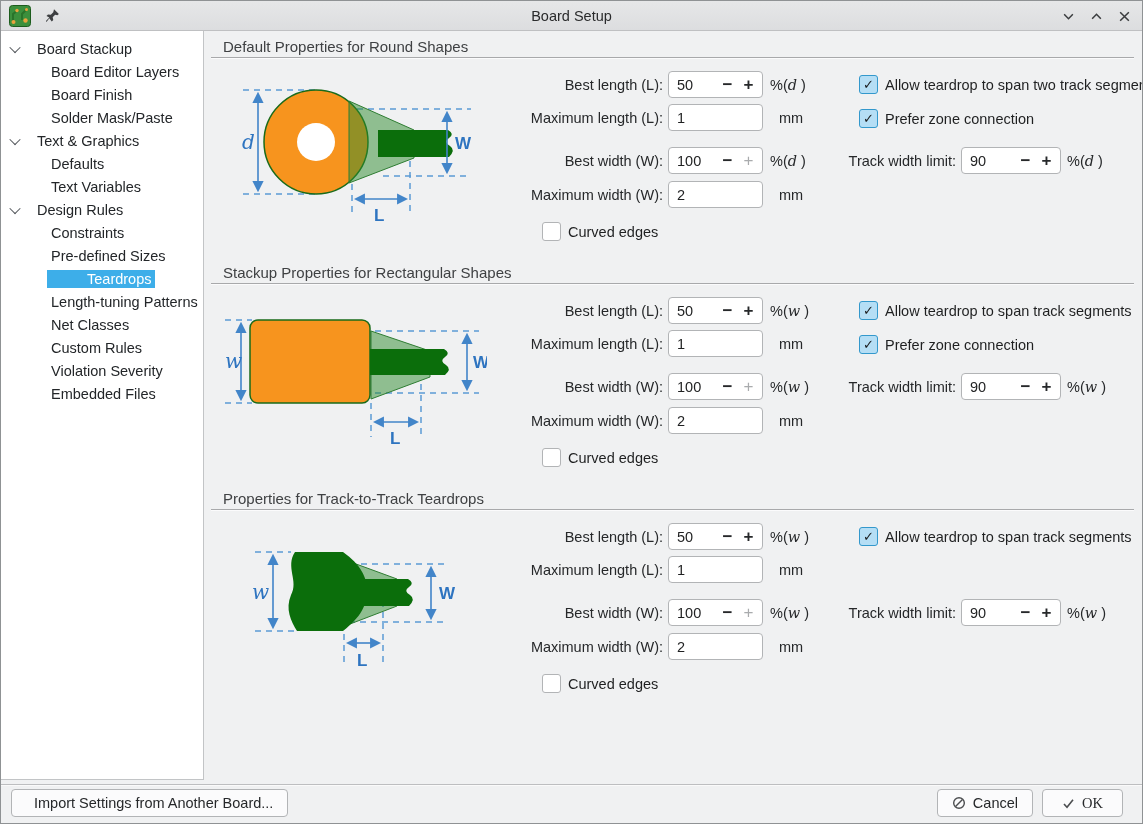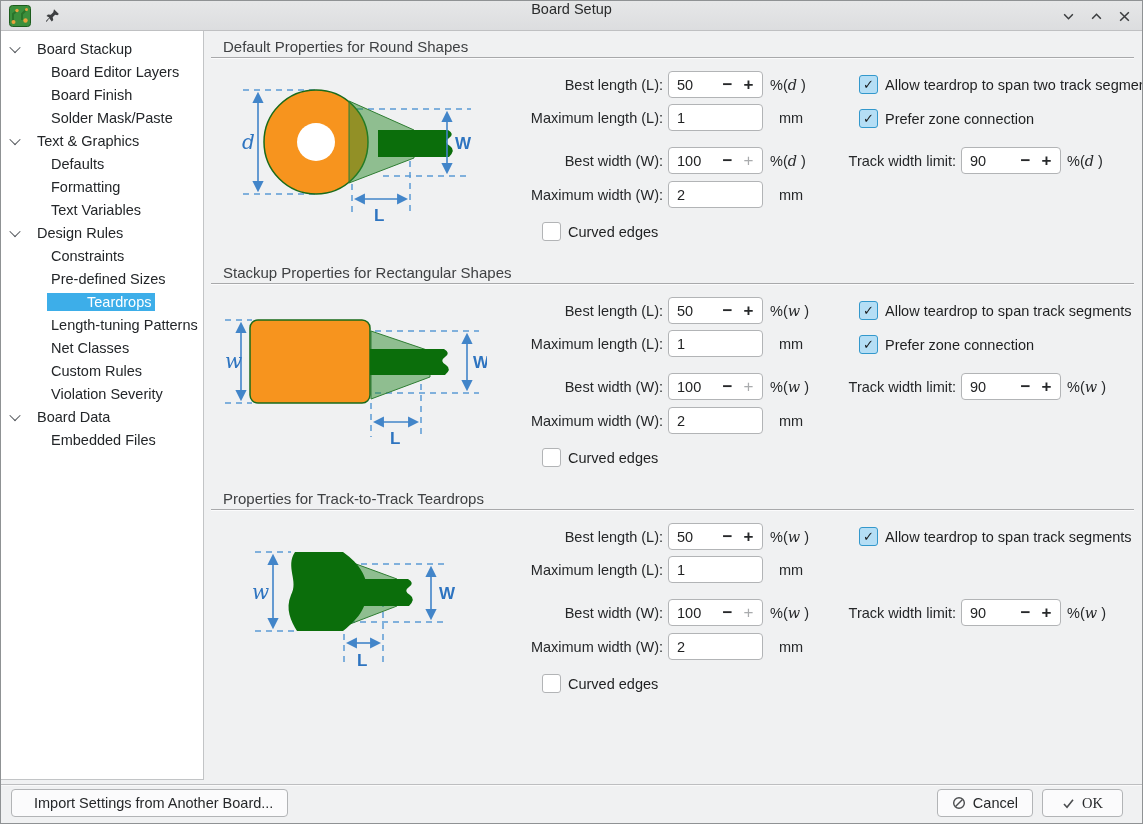--- a/index.html
+++ b/index.html
@@ -5,21 +5,21 @@
   * { margin:0; padding:0; box-sizing:border-box; }
   html,body { width:1143px; height:824px; }
   body {
     font-family:"Liberation Sans","DejaVu Sans",sans-serif;
     font-size:14.5px; color:#1f2021; background:#f0f1f2;
     position:relative; overflow:hidden; border:1px solid #8f9294;
   }
   
   .titlebar { position:absolute; left:0; top:0; width:100%; height:30px;
     background:linear-gradient(#e6e7e8,#dcdddf); border-bottom:1px solid #bfc0c2;
-    display:flex; }
+    display:flex; align-items:center; }
   .titlebar .apptitle { position:absolute; left:0; right:0; text-align:center;
     font-size:14.5px; color:#2a2b2c; }
   .tb-icon { margin-left:8px; display:flex; align-items:center; }
   .tb-controls { position:absolute; right:10px; top:0; height:30px; display:flex; gap:12px; align-items:center; }
   .tb-btn { width:16px; height:16px; display:flex; align-items:center; justify-content:center; }
   
   .sidebar { position:absolute; left:0; top:30px; width:203px; height:749px;
     background:#ffffff; border-right:1px solid #c2c4c6; border-bottom:1px solid #c2c4c6;
     padding-top:6px; }
   .tree-row { height:23px; display:flex; align-items:center; font-size:14.5px; color:#232629; }
@@ -116,23 +116,20 @@
       <span class="tree-label">Solder Mask/Paste</span>
     </div>
   <div class="tree-row parent">
       <span class="chev"></span>
       <span class="tree-label">Text &amp; Graphics</span>
     </div>
   <div class="tree-row child">
       <span class="tree-label">Defaults</span>
     </div>
   <div class="tree-row child">
-      <span class="tree-label">Formatting</span>
-    </div>
-  <div class="tree-row child">
       <span class="tree-label">Text Variables</span>
     </div>
   <div class="tree-row parent">
       <span class="chev"></span>
       <span class="tree-label">Design Rules</span>
     </div>
   <div class="tree-row child">
       <span class="tree-label">Constraints</span>
     </div>
   <div class="tree-row child">
@@ -145,24 +142,20 @@
       <span class="tree-label">Length-tuning Patterns</span>
     </div>
   <div class="tree-row child">
       <span class="tree-label">Net Classes</span>
     </div>
   <div class="tree-row child">
       <span class="tree-label">Custom Rules</span>
     </div>
   <div class="tree-row child">
       <span class="tree-label">Violation Severity</span>
-    </div>
-  <div class="tree-row parent">
-      <span class="chev"></span>
-      <span class="tree-label">Board Data</span>
     </div>
   <div class="tree-row child">
       <span class="tree-label">Embedded Files</span>
     </div>
 </div>
 
 <div class="sec-title" style="top:37px;">Default Properties for Round Shapes</div>
 <div class="sec-rule" style="top:56px;"></div>
 
 <div class="diagram" style="left:232px; top:72px;">

